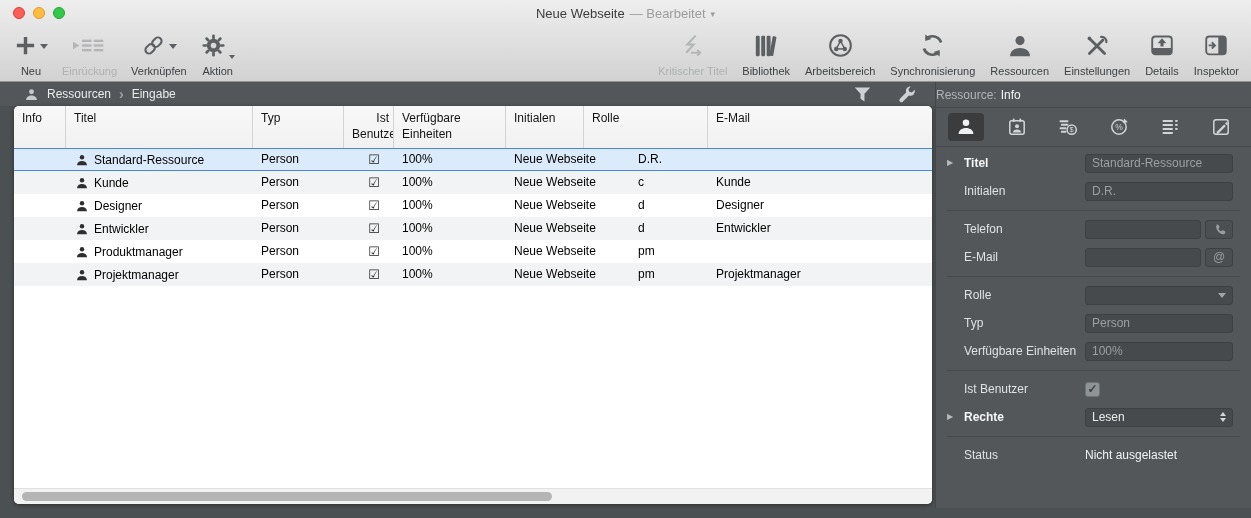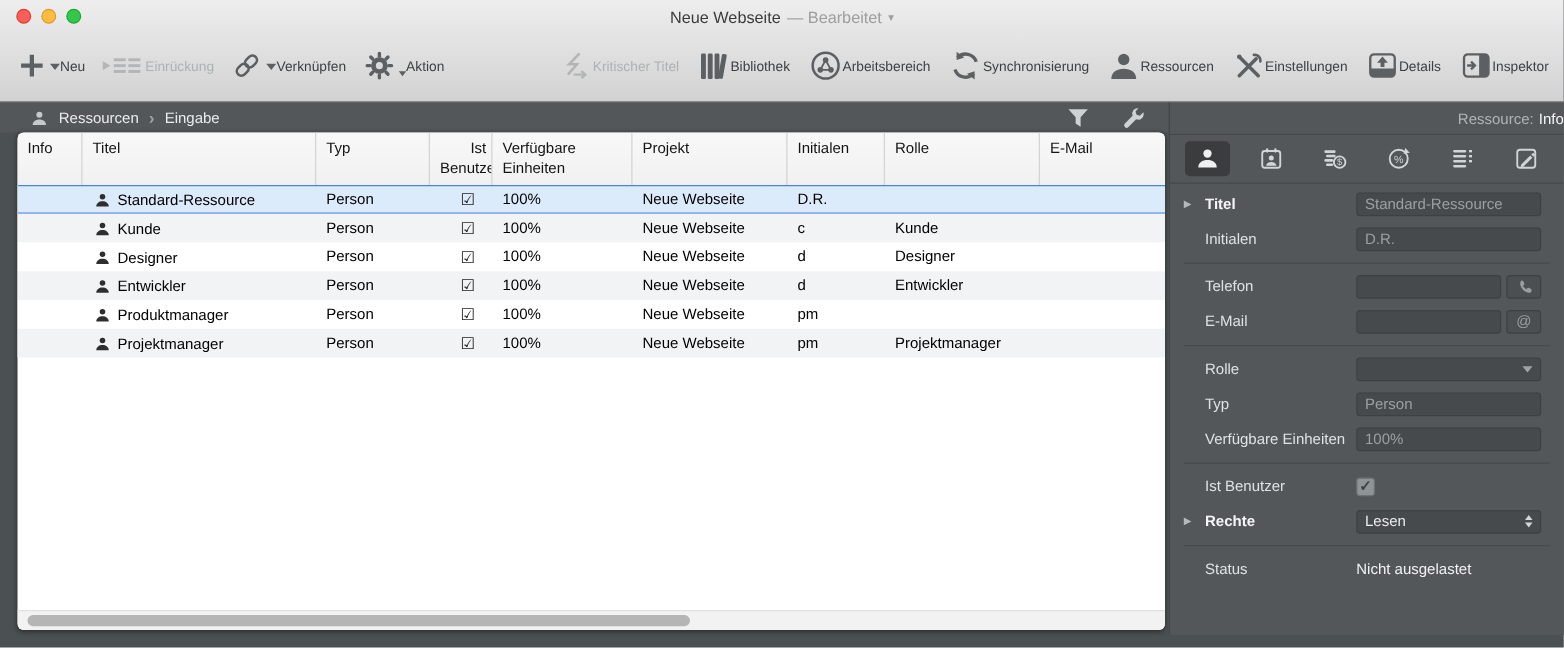--- a/index.html
+++ b/index.html
@@ -30,21 +30,21 @@
     font-size:13px; color:#3c3c3c;
   }
   .wtitle .dimmed { color:#9d9d9d; }
   .title-caret { color:#9d9d9d; font-size:9px; margin-top:2px; }
 
   .toolbar { position:relative; height:55px; display:flex; align-items:stretch; padding:2px 12px 0 14px; }
   .tgroup { display:flex; align-items:stretch; }
   .tgroup.left  { gap:14px; }
   .tgroup.right { margin-left:auto; gap:15px; }
   .titem {
-    display:flex; align-items:center; justify-content:flex-end;
+    display:flex; flex-direction:column; align-items:center; justify-content:flex-end;
     padding-bottom:4px; color:#5d6062; cursor:default;
   }
   .titem .icon-row { display:flex; align-items:center; gap:3px; flex:1; }
   .titem .tlabel { font-size:11px; color:#3e4143; margin-top:2px; white-space:nowrap; }
   .titem.disabled { color:#b3b5b7; }
   .titem.disabled .tlabel { color:#aeb1b3; }
   .caret-down {
     width:0; height:0; border-left:4px solid transparent; border-right:4px solid transparent;
     border-top:5px solid currentColor; margin-top:2px;
   }
@@ -105,21 +105,21 @@
     background:#f2f2f2; border-top:1px solid #e1e1e1;
   }
   .hthumb { position:absolute; left:8px; top:3px; width:530px; height:9px; background:#b5b5b5; border-radius:5px; }
 
   
   .inspector {
     flex:1; background:#53575a; border-left:1px solid #434749;
     color:#e0e3e4; position:relative;
   }
   .insp-header {
-    height:26px; line-height:26px; text-align:right; font-size:12px;
+    height:26px; line-height:26px; text-align:left; font-size:12px;
     border-bottom:1px solid #45494b;
   }
   .insp-header .dim { color:#b0b4b6; }
   .insp-header .lit { color:#f4f6f7; margin-left:4px; }
   .insp-tabs {
     height:39px; border-bottom:1px solid #45494b;
     display:flex; align-items:center; justify-content:center; gap:15px;
   }
   .insp-tab {
     width:36px; height:28px; display:flex; align-items:center; justify-content:center;
@@ -366,21 +366,20 @@
 
       <div class="panel">
         <div class="thead">
           <div class="hcell col-info">Info</div>
           <div class="hcell col-titel">Titel</div>
           <div class="hcell col-typ">Typ</div>
           <div class="hcell col-ist alignr">Ist
 Benutzer</div>
           <div class="hcell col-einheiten">Verfügbare
 Einheiten</div>
-          <div class="hcell col-projekt">Projekt</div>
           <div class="hcell col-initialen">Initialen</div>
           <div class="hcell col-rolle">Rolle</div>
           <div class="hcell col-email">E-Mail</div>
         </div>
         <div class="tbody" id="tbody">
   <div class="trow selected">
     <div class="tcell col-info"></div>
     <div class="tcell col-titel">
       <span class="picon">
         <svg width="12" height="12" viewBox="0 0 14 14" fill="currentColor">

